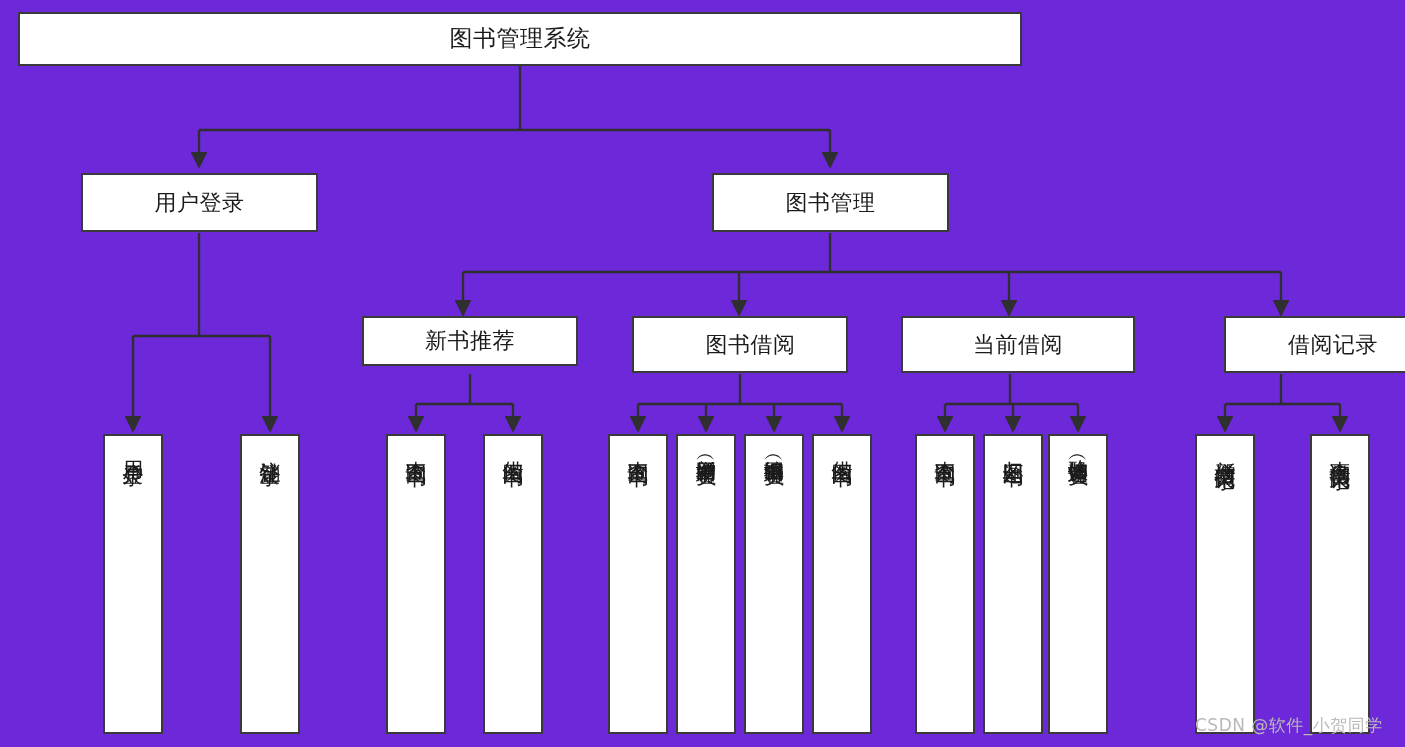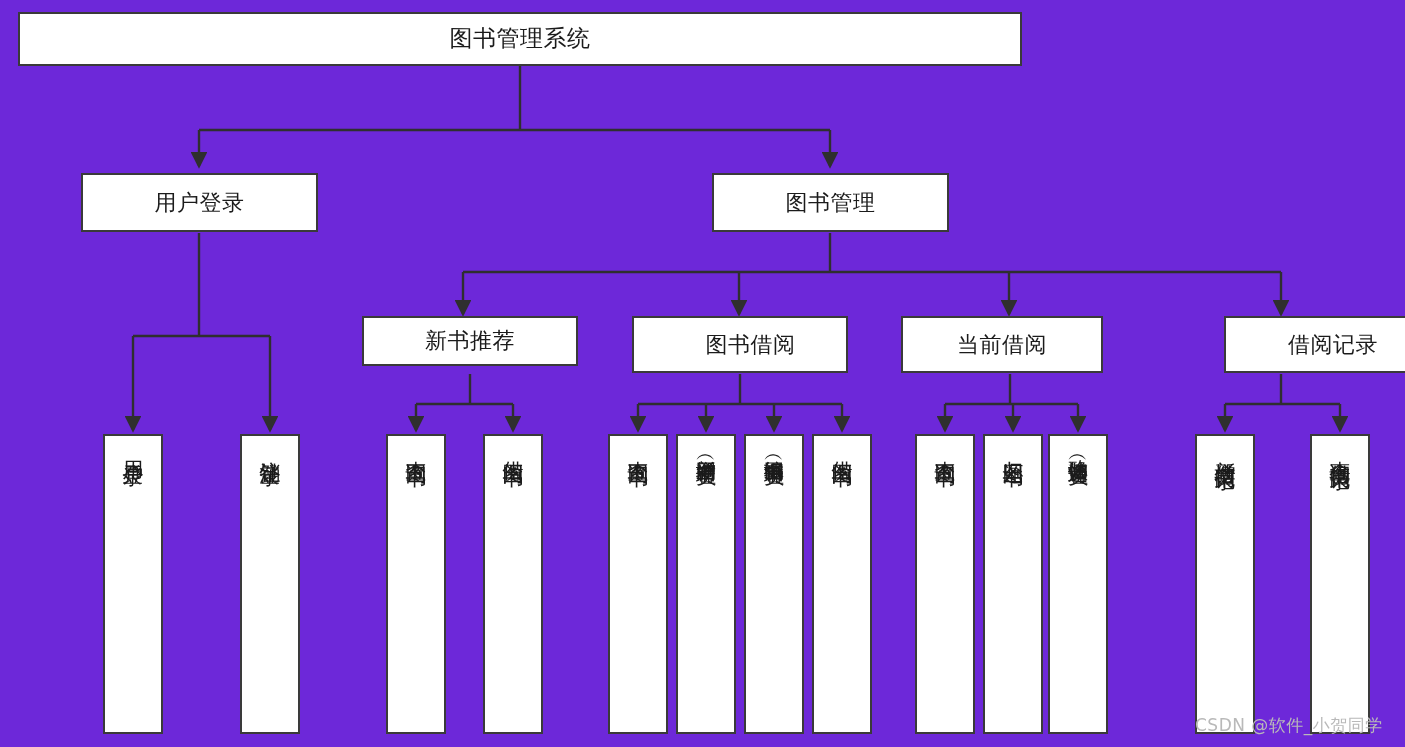--- a/index.html
+++ b/index.html
@@ -144,21 +144,21 @@
   <div class="node horiz" style="left:712px; top:173px; width:237px; height:59px;">
     <span class="node-label">图书管理</span>
   </div>
 
   <div class="node horiz" style="left:362px; top:316px; width:216px; height:50px;">
     <span class="node-label">新书推荐</span>
   </div>
   <div class="node horiz" style="left:632px; top:316px; width:216px; height:57px;padding-left:21px;">
     <span class="node-label">图书借阅</span>
   </div>
-  <div class="node horiz" style="left:901px; top:316px; width:202px; height:57px;">
+  <div class="node horiz" style="left:901px; top:316px; width:234px; height:57px;">
     <span class="node-label">当前借阅</span>
   </div>
   <div class="node horiz" style="left:1224px; top:316px; width:218px; height:57px;">
     <span class="node-label">借阅记录</span>
   </div>
 
   <div class="node vert" style="left:103px; top:434px; width:60px; height:300px;">
     <span class="node-label">用户登录</span>
   </div>
   <div class="node vert" style="left:240px; top:434px; width:60px; height:300px;">

